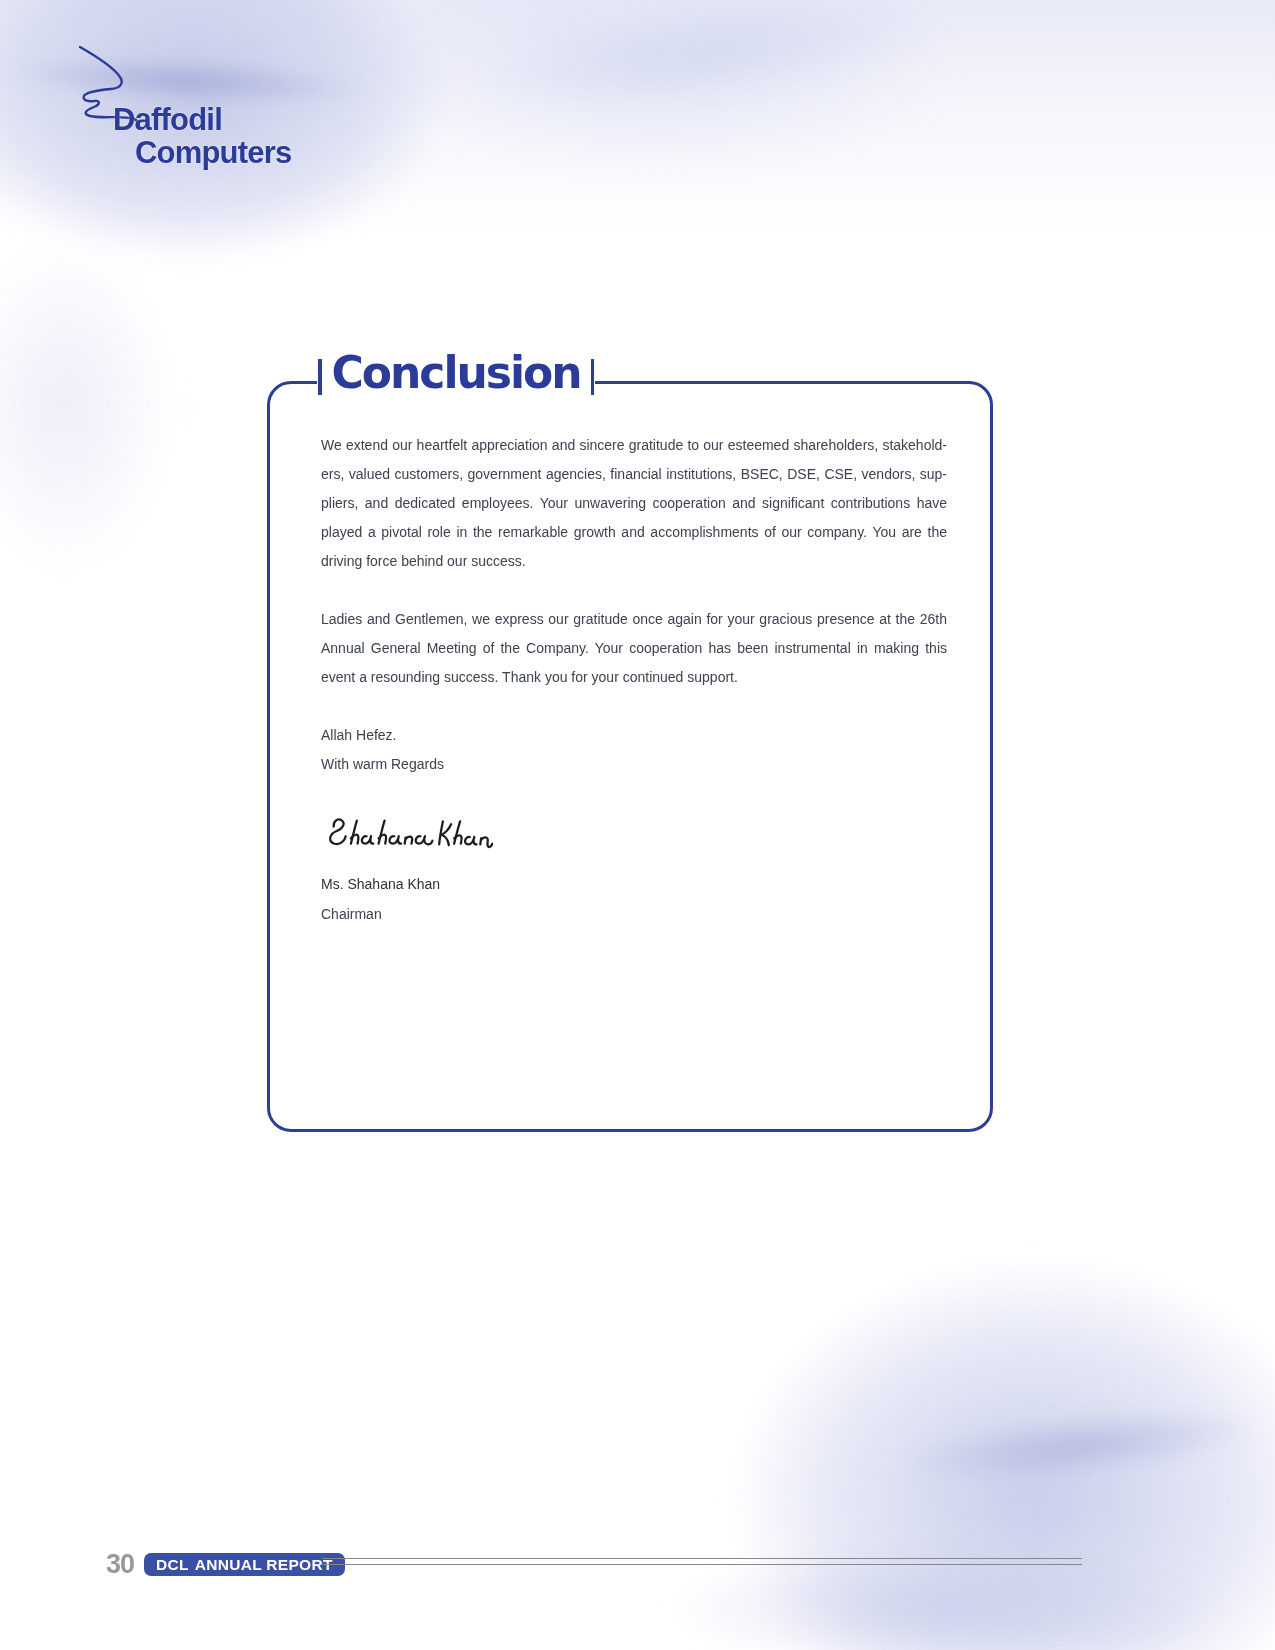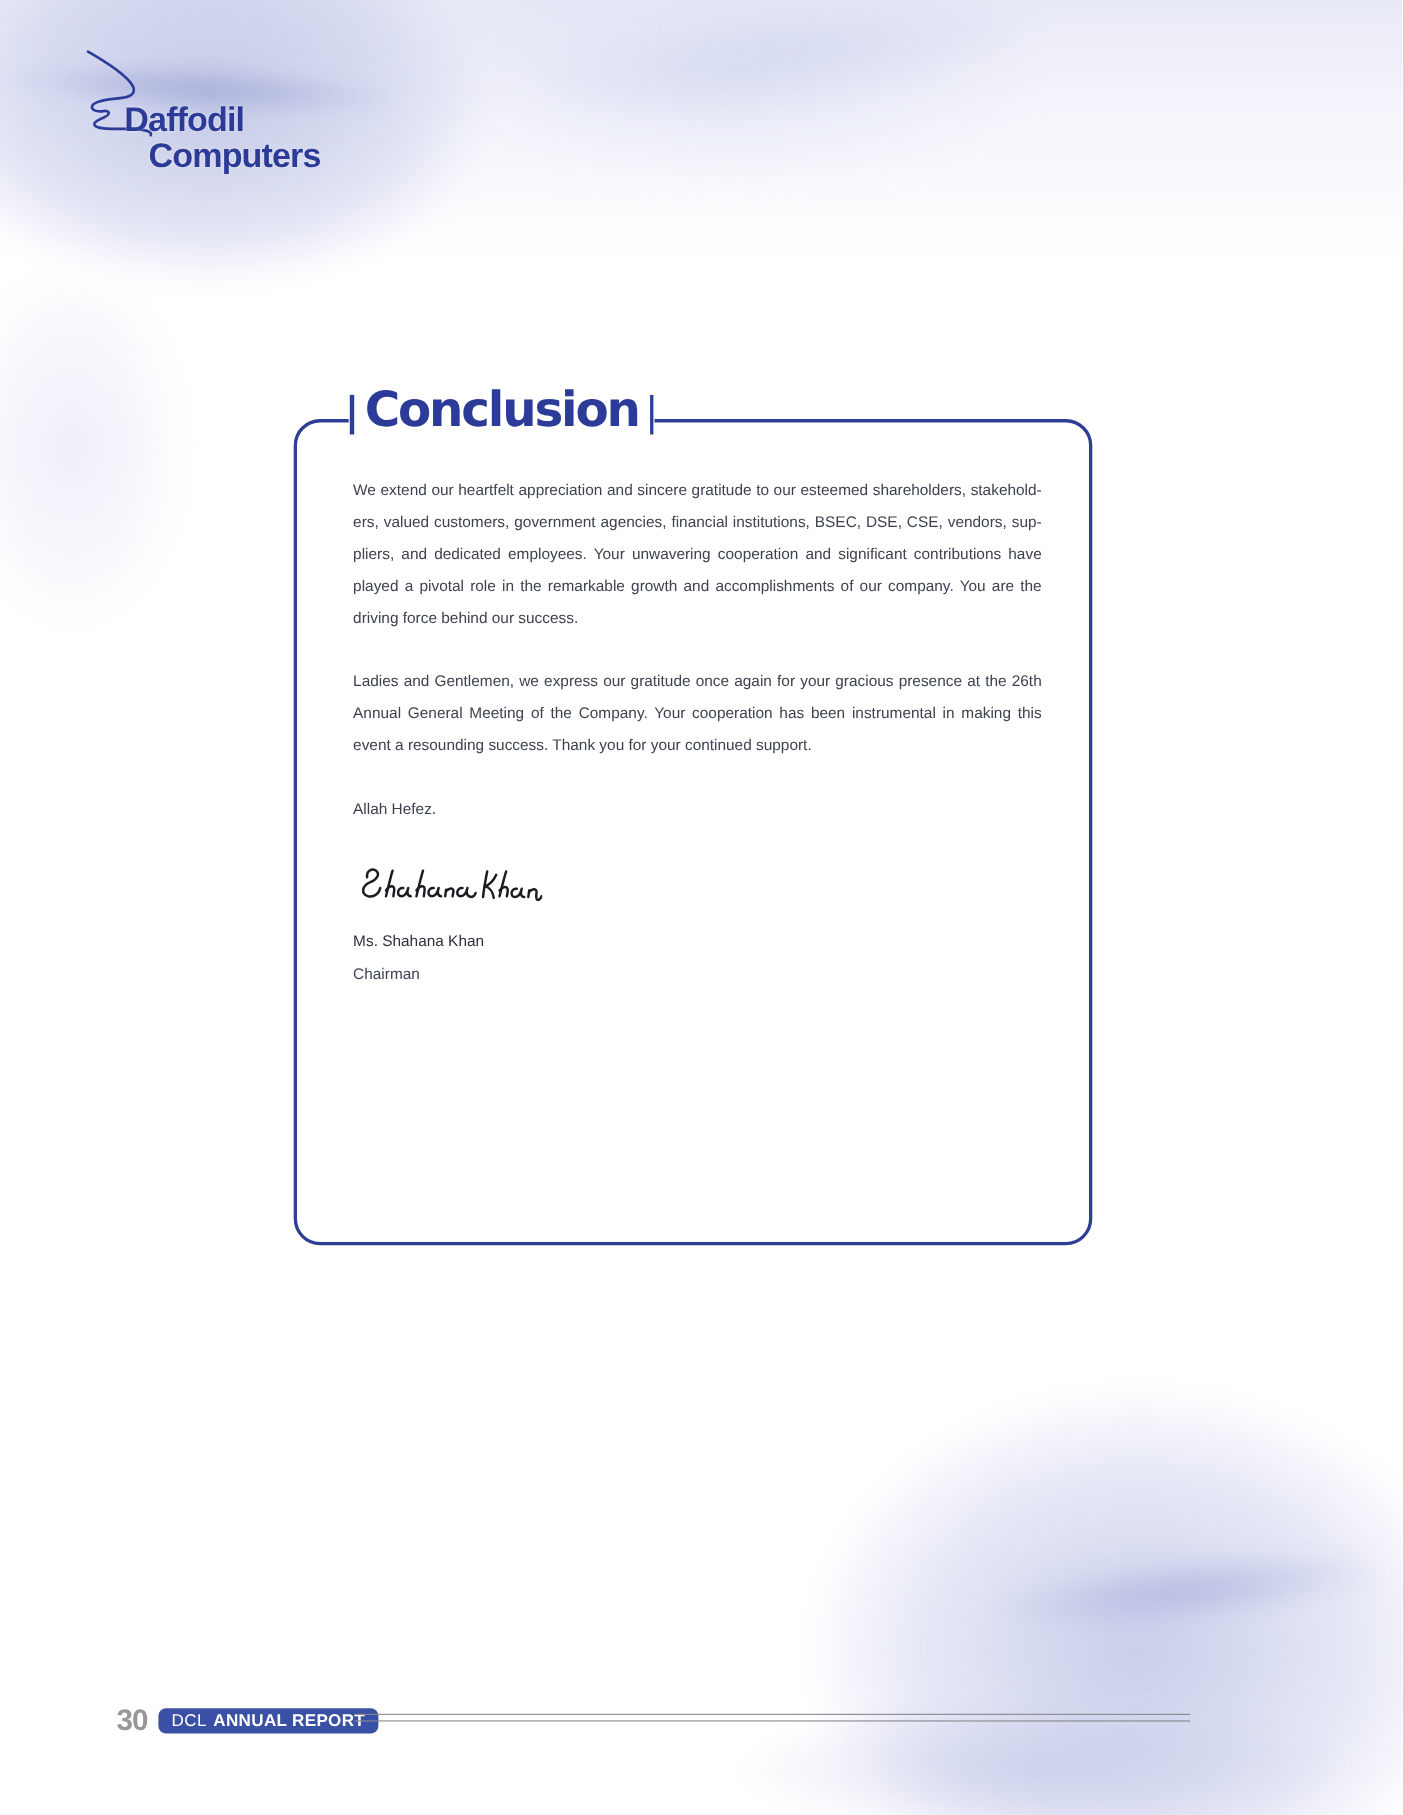--- a/index.html
+++ b/index.html
@@ -45,21 +45,21 @@
   #w-botright-streak{right:-20px;bottom:168px;width:430px;height:72px;transform:rotate(-6deg);
     background:radial-gradient(closest-side,rgba(148,156,210,.45),rgba(255,255,255,0) 85%);
     filter:blur(8px);}
   #w-bottom-strip{right:0;bottom:-34px;width:660px;height:150px;
     background:radial-gradient(closest-side,rgba(186,192,228,.5),rgba(255,255,255,0) 85%);
     filter:blur(10px);}
 
   
   .logo{position:absolute;left:0;top:0;z-index:2;}
   .logo-squiggle{position:absolute;left:64px;top:42px;}
-  .logo-text{position:absolute;left:113px;top:92px;
+  .logo-text{position:absolute;left:113px;top:103px;
     color:var(--brand-blue);
     font-weight:bold;font-size:31px;line-height:33px;letter-spacing:-.8px;
     font-family:"Liberation Sans",sans-serif;
     text-shadow:0 0 2px rgba(255,255,255,.7);
     white-space:nowrap;}
   .logo-text .l2{margin-left:22px;}
 
   
   .concl-box{
     position:absolute;z-index:1;
@@ -110,21 +110,21 @@
     letter-spacing:-1px;
   }
   .footer-badge{
     position:absolute;left:144px;top:8px;height:23px;
     background:var(--badge-blue);
     border-radius:7px;
     display:inline-flex;align-items:center;
     padding:0 12px;
     color:#ffffff;font-size:15.5px;letter-spacing:.3px;white-space:nowrap;
   }
-  .footer-badge .b1{font-weight:normal;margin-right:6px;}
+  .footer-badge .b1{font-weight:bold;margin-right:6px;}
   .footer-badge .b2{font-weight:600;}
   .footer-rule{
     position:absolute;left:322px;top:13px;width:760px;height:7px;
     border-top:1.5px solid var(--divider-gray);
     border-bottom:1.5px solid var(--divider-gray);
   }
 </style>
 </head>
 <body>
 
@@ -157,20 +157,21 @@
     <h1 class="concl-title">Conclusion</h1>
     <span class="tick"></span>
   </div>
 
   <div class="concl-box" style="border:none;">
     <div class="concl-body">
       <p>We extend our heartfelt appreciation and sincere gratitude to our esteemed shareholders, stakehold-ers, valued customers, government agencies, financial institutions, BSEC, DSE, CSE, vendors, sup-pliers, and dedicated employees. Your unwavering cooperation and significant contributions have played a pivotal role in the remarkable growth and accomplishments of our company. You are the driving force behind our success.</p>
       <p>Ladies and Gentlemen, we express our gratitude once again for your gracious presence at the 26th Annual General Meeting of the Company. Your cooperation has been instrumental in making this event a resounding success. Thank you for your continued support.</p>
 
       <div class="signoff-line">Allah Hefez.</div>
+      <div class="signoff-line">With warm Regards</div>
 
       <div class="signature-wrap">
         <svg width="172" height="40" viewBox="0 0 230 50" fill="none">
           <g stroke="#1c1c22" stroke-width="3" stroke-linecap="round" stroke-linejoin="round">
             <path d="M17 15 C16 8 23 3 28 7 C33 11 29 18 21 21 C11 25 9 35 18 38 C26 40 32 34 33 28"></path>
             <path d="M40 38 C43 26 46 13 48 7"></path>
             <path d="M40 31 C44 25 50 24 50 30 C50 33 49 36 49 38"></path>
             <path d="M61 28 C54 27 52 38 59 38 C64 38 66 32 67 28 M67 28 C65 33 66 38 70 38"></path>
             <path d="M77 38 C80 26 83 13 85 7"></path>
             <path d="M77 31 C81 25 87 24 87 30 C87 33 86 36 86 38"></path>

